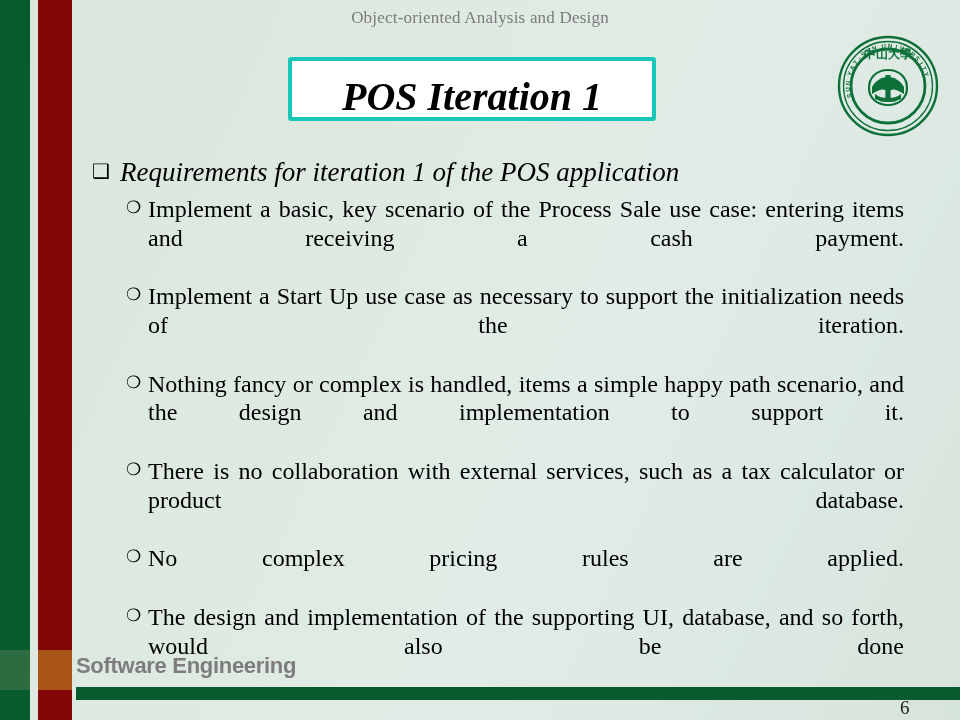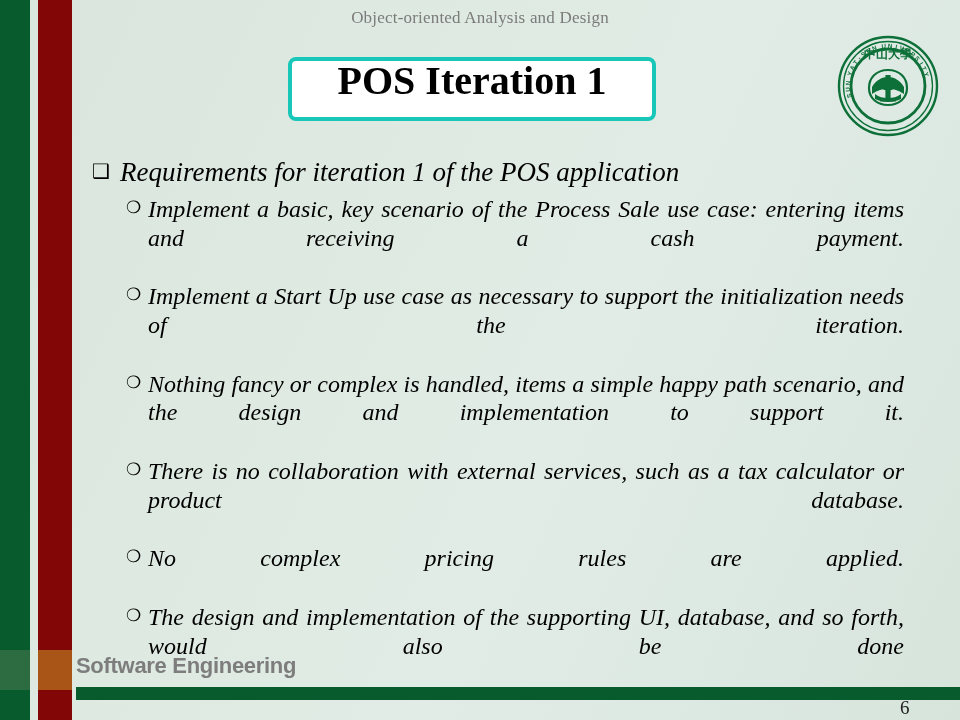--- a/index.html
+++ b/index.html
@@ -80,25 +80,26 @@
 
   
   .title-box {
     position: absolute;
     left: 288px;
     top: 57px;
     width: 368px;
     height: 64px;
     background: #ffffff;
     border: 4px solid #19c7b8;
-    border-radius: 8px;
+    border-radius: 3px;
     box-sizing: border-box;
     display: flex;
-    align-items: flex-start;
+    align-items: flex-end;
     justify-content: center;
+    font-style: italic;
   }
   .title-text {
     font-size: 40px;
     font-weight: bold;
     color: #000000;
     line-height: 1;
     font-family: "Liberation Serif", "DejaVu Serif", serif;
     white-space: nowrap;
   }
 
@@ -142,21 +143,20 @@
     width: 22px;
     flex: 0 0 22px;
     font-size: 17px;
     line-height: 1.50;
     color: #000;
   }
   .lvl2 .txt {
     flex: 1 1 auto;
     text-align: justify;
     text-justify: inter-word;
-    font-style: italic;
   }
   .lvl2 .txt::after {
     content: "";
     display: inline-block;
     width: 100%;
   }
 
   
   .footer-label {
     position: absolute;

